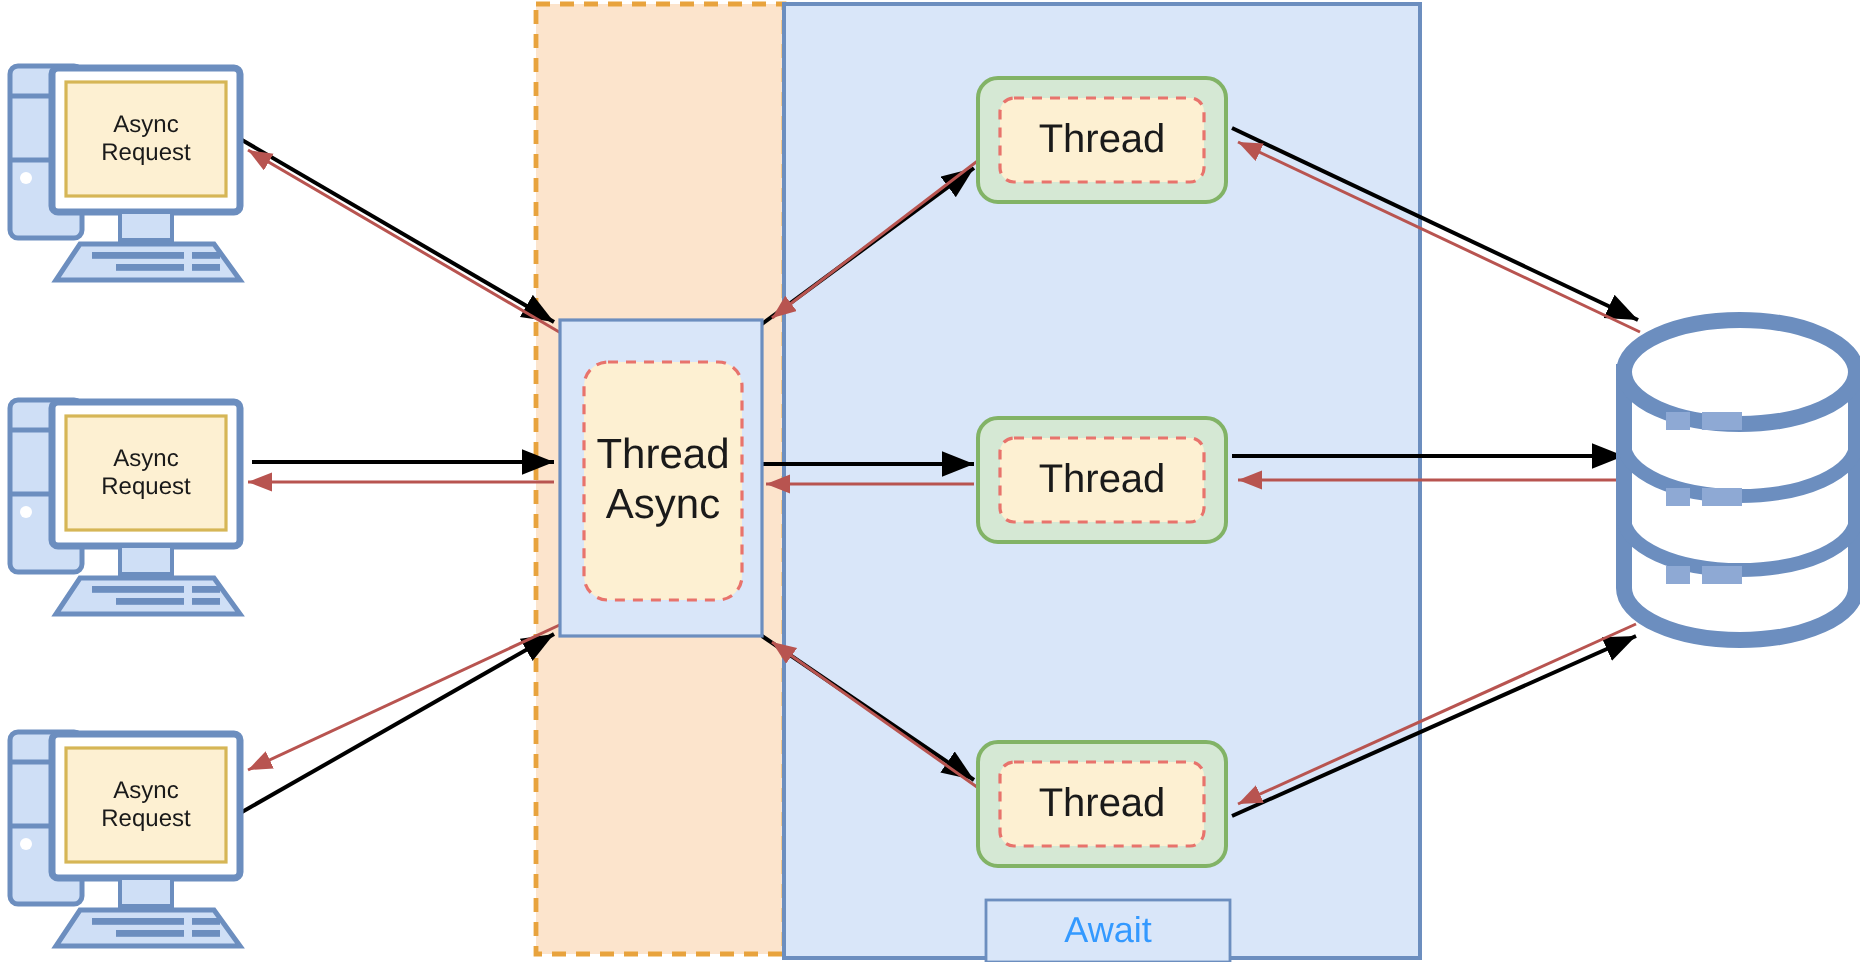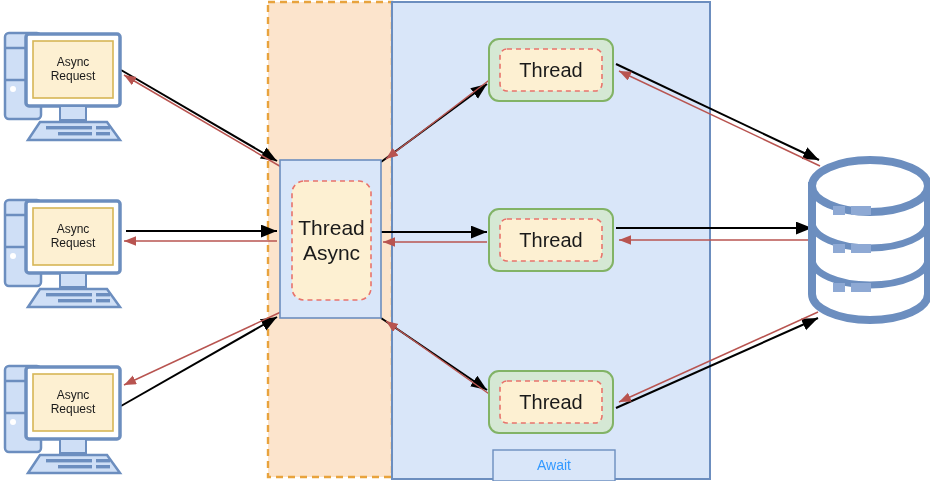--- a/index.html
+++ b/index.html
@@ -5,21 +5,21 @@
   html,body{margin:0;padding:0;background:#ffffff;}
   body{width:930px;height:481px;overflow:hidden;
        font-family:"Liberation Sans","DejaVu Sans",sans-serif;}
   #stage{position:relative;width:930px;height:481px;background:#ffffff;}
   #stage svg{position:absolute;left:0;top:0;}
   .lbl{position:absolute;display:flex;align-items:center;justify-content:center;
        text-align:center;line-height:1.15;color:#1a1a1a;pointer-events:none;}
   .async-lbl{font-size:12px;}
   .tp-lbl{font-size:21px;}
   .th-lbl{font-size:20px;}
-  .await-lbl{font-size:14px;color:#3399ff;}
+  .await-lbl{font-size:18px;color:#3399ff;}
 </style>
 </head>
 <body>
 
 <div id="stage">
 
 <svg width="930" height="481" viewBox="0 0 930 481">
   <defs>
     <marker id="ahBlack" markerWidth="9" markerHeight="9" refX="8" refY="3.2" orient="auto" markerUnits="strokeWidth">
       <path d="M0,0 L8,3.2 L0,6.4 z" fill="#000000"></path>

